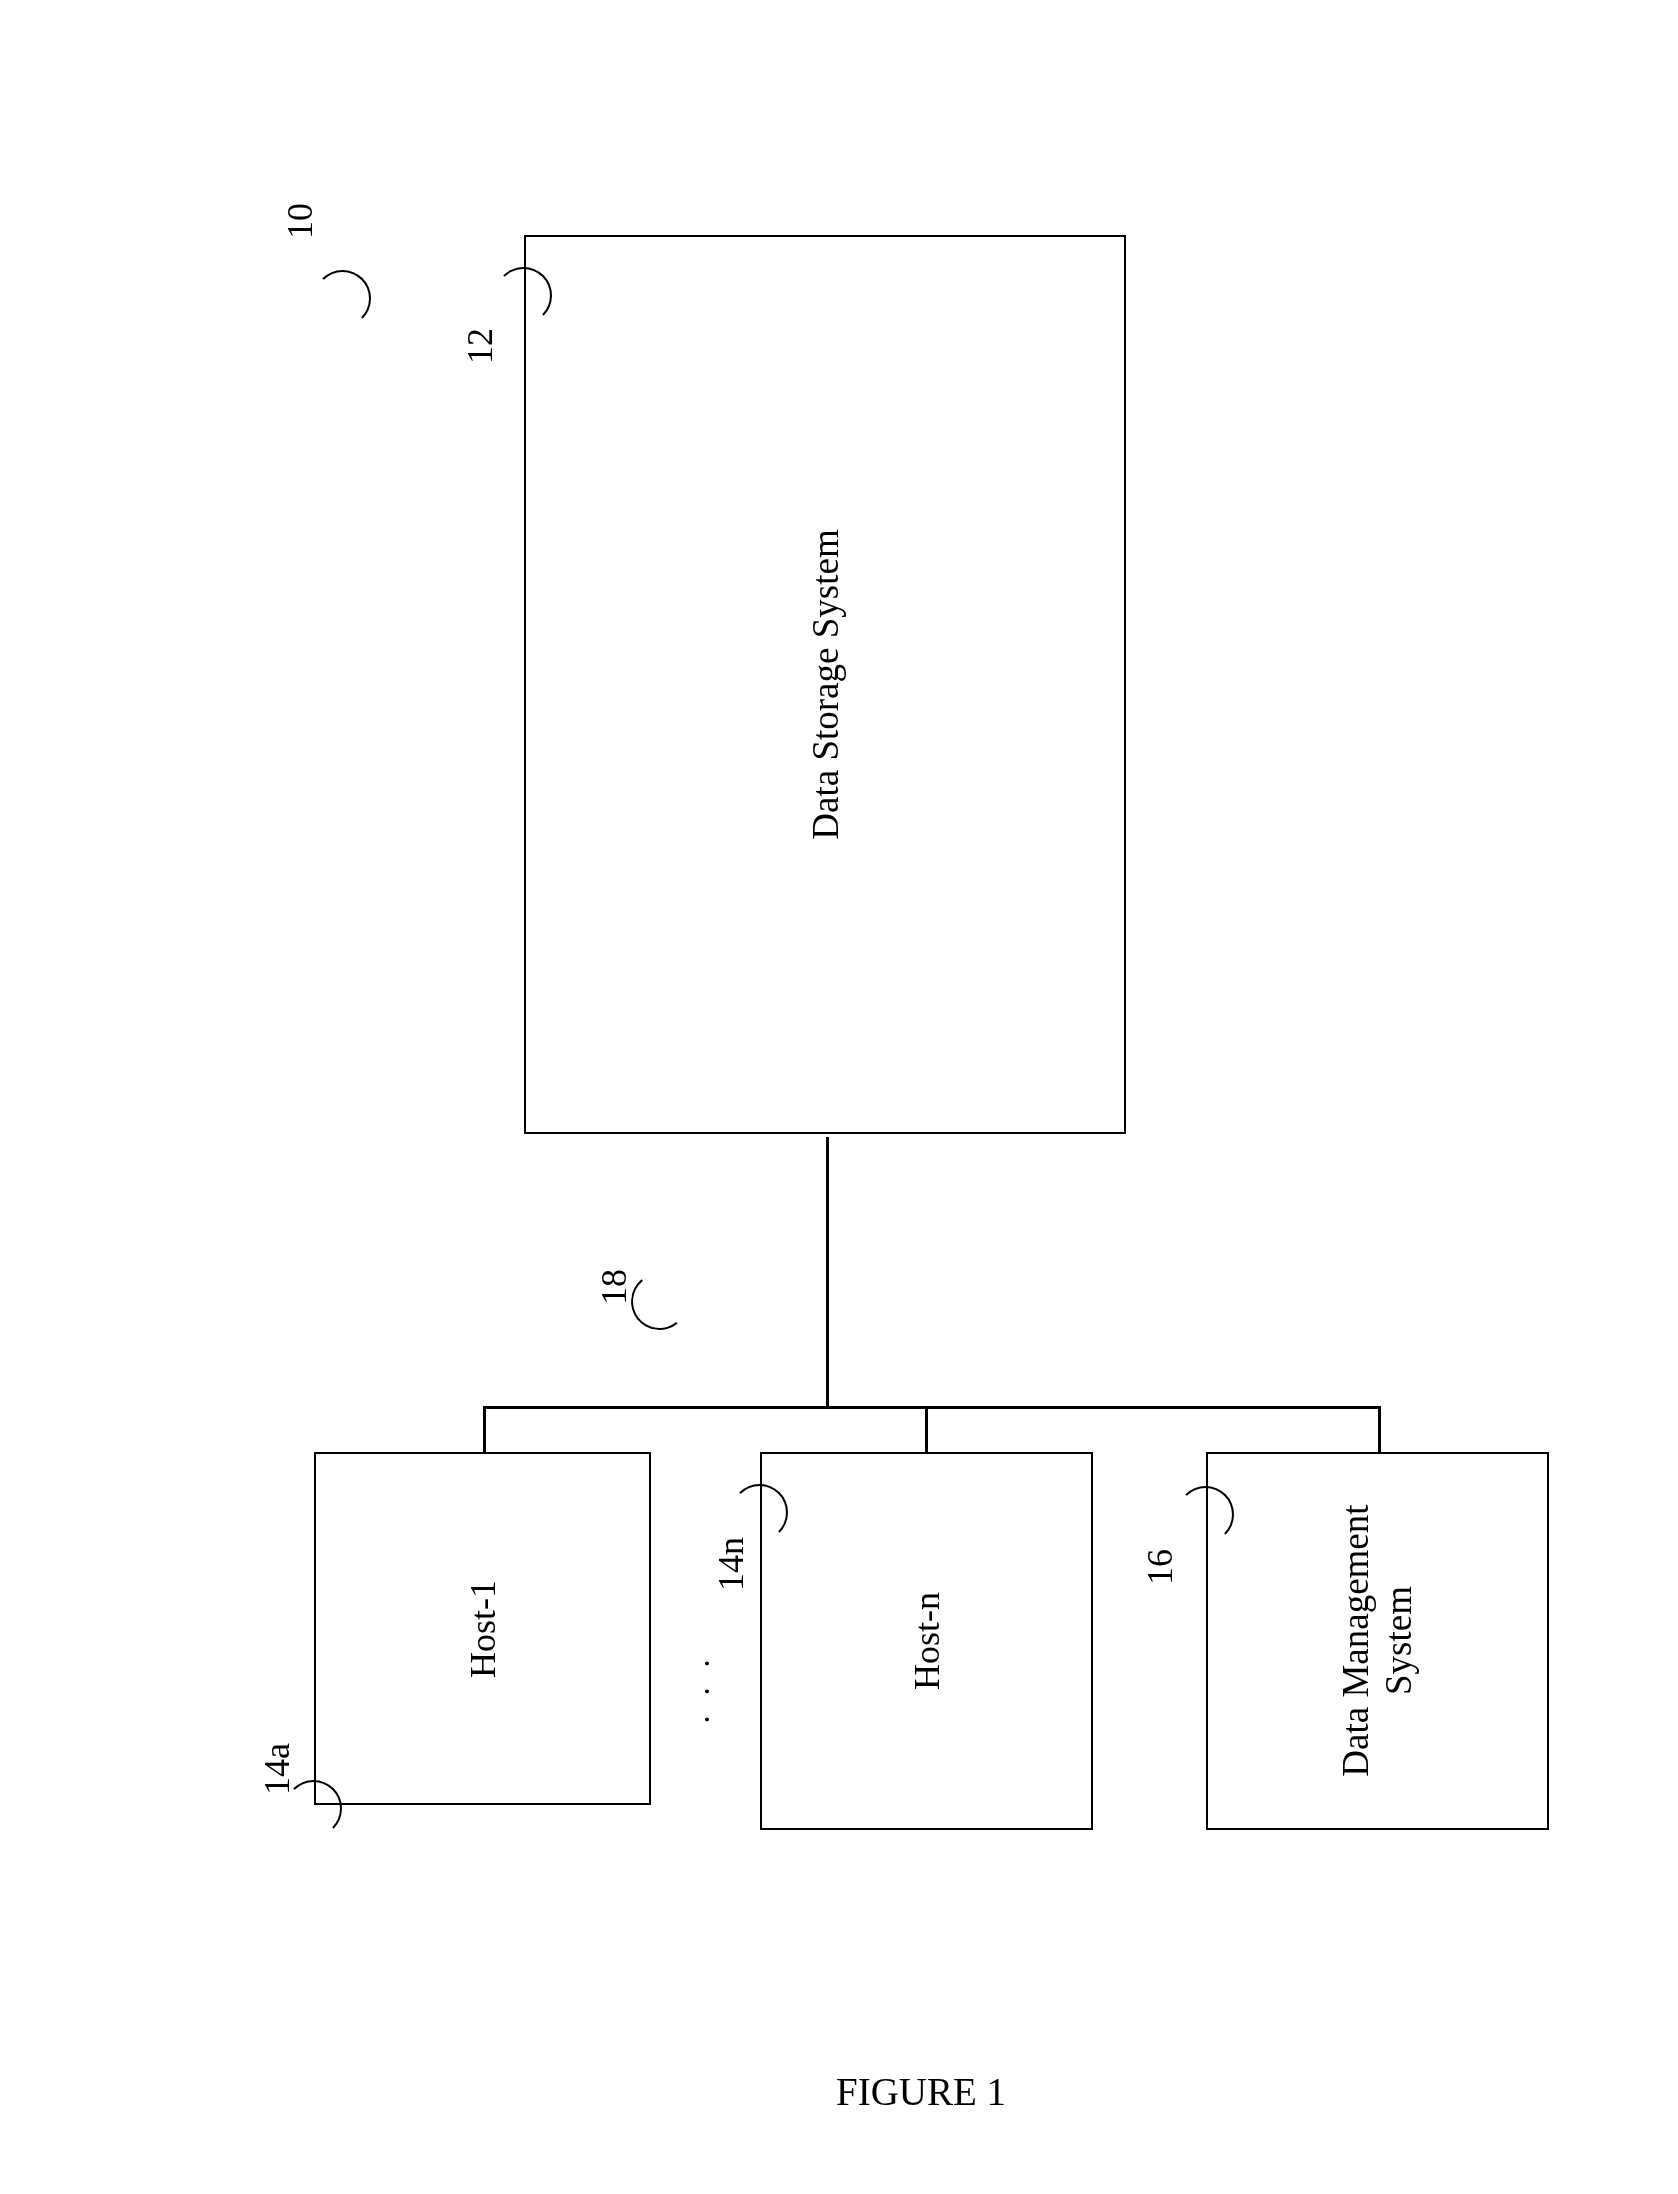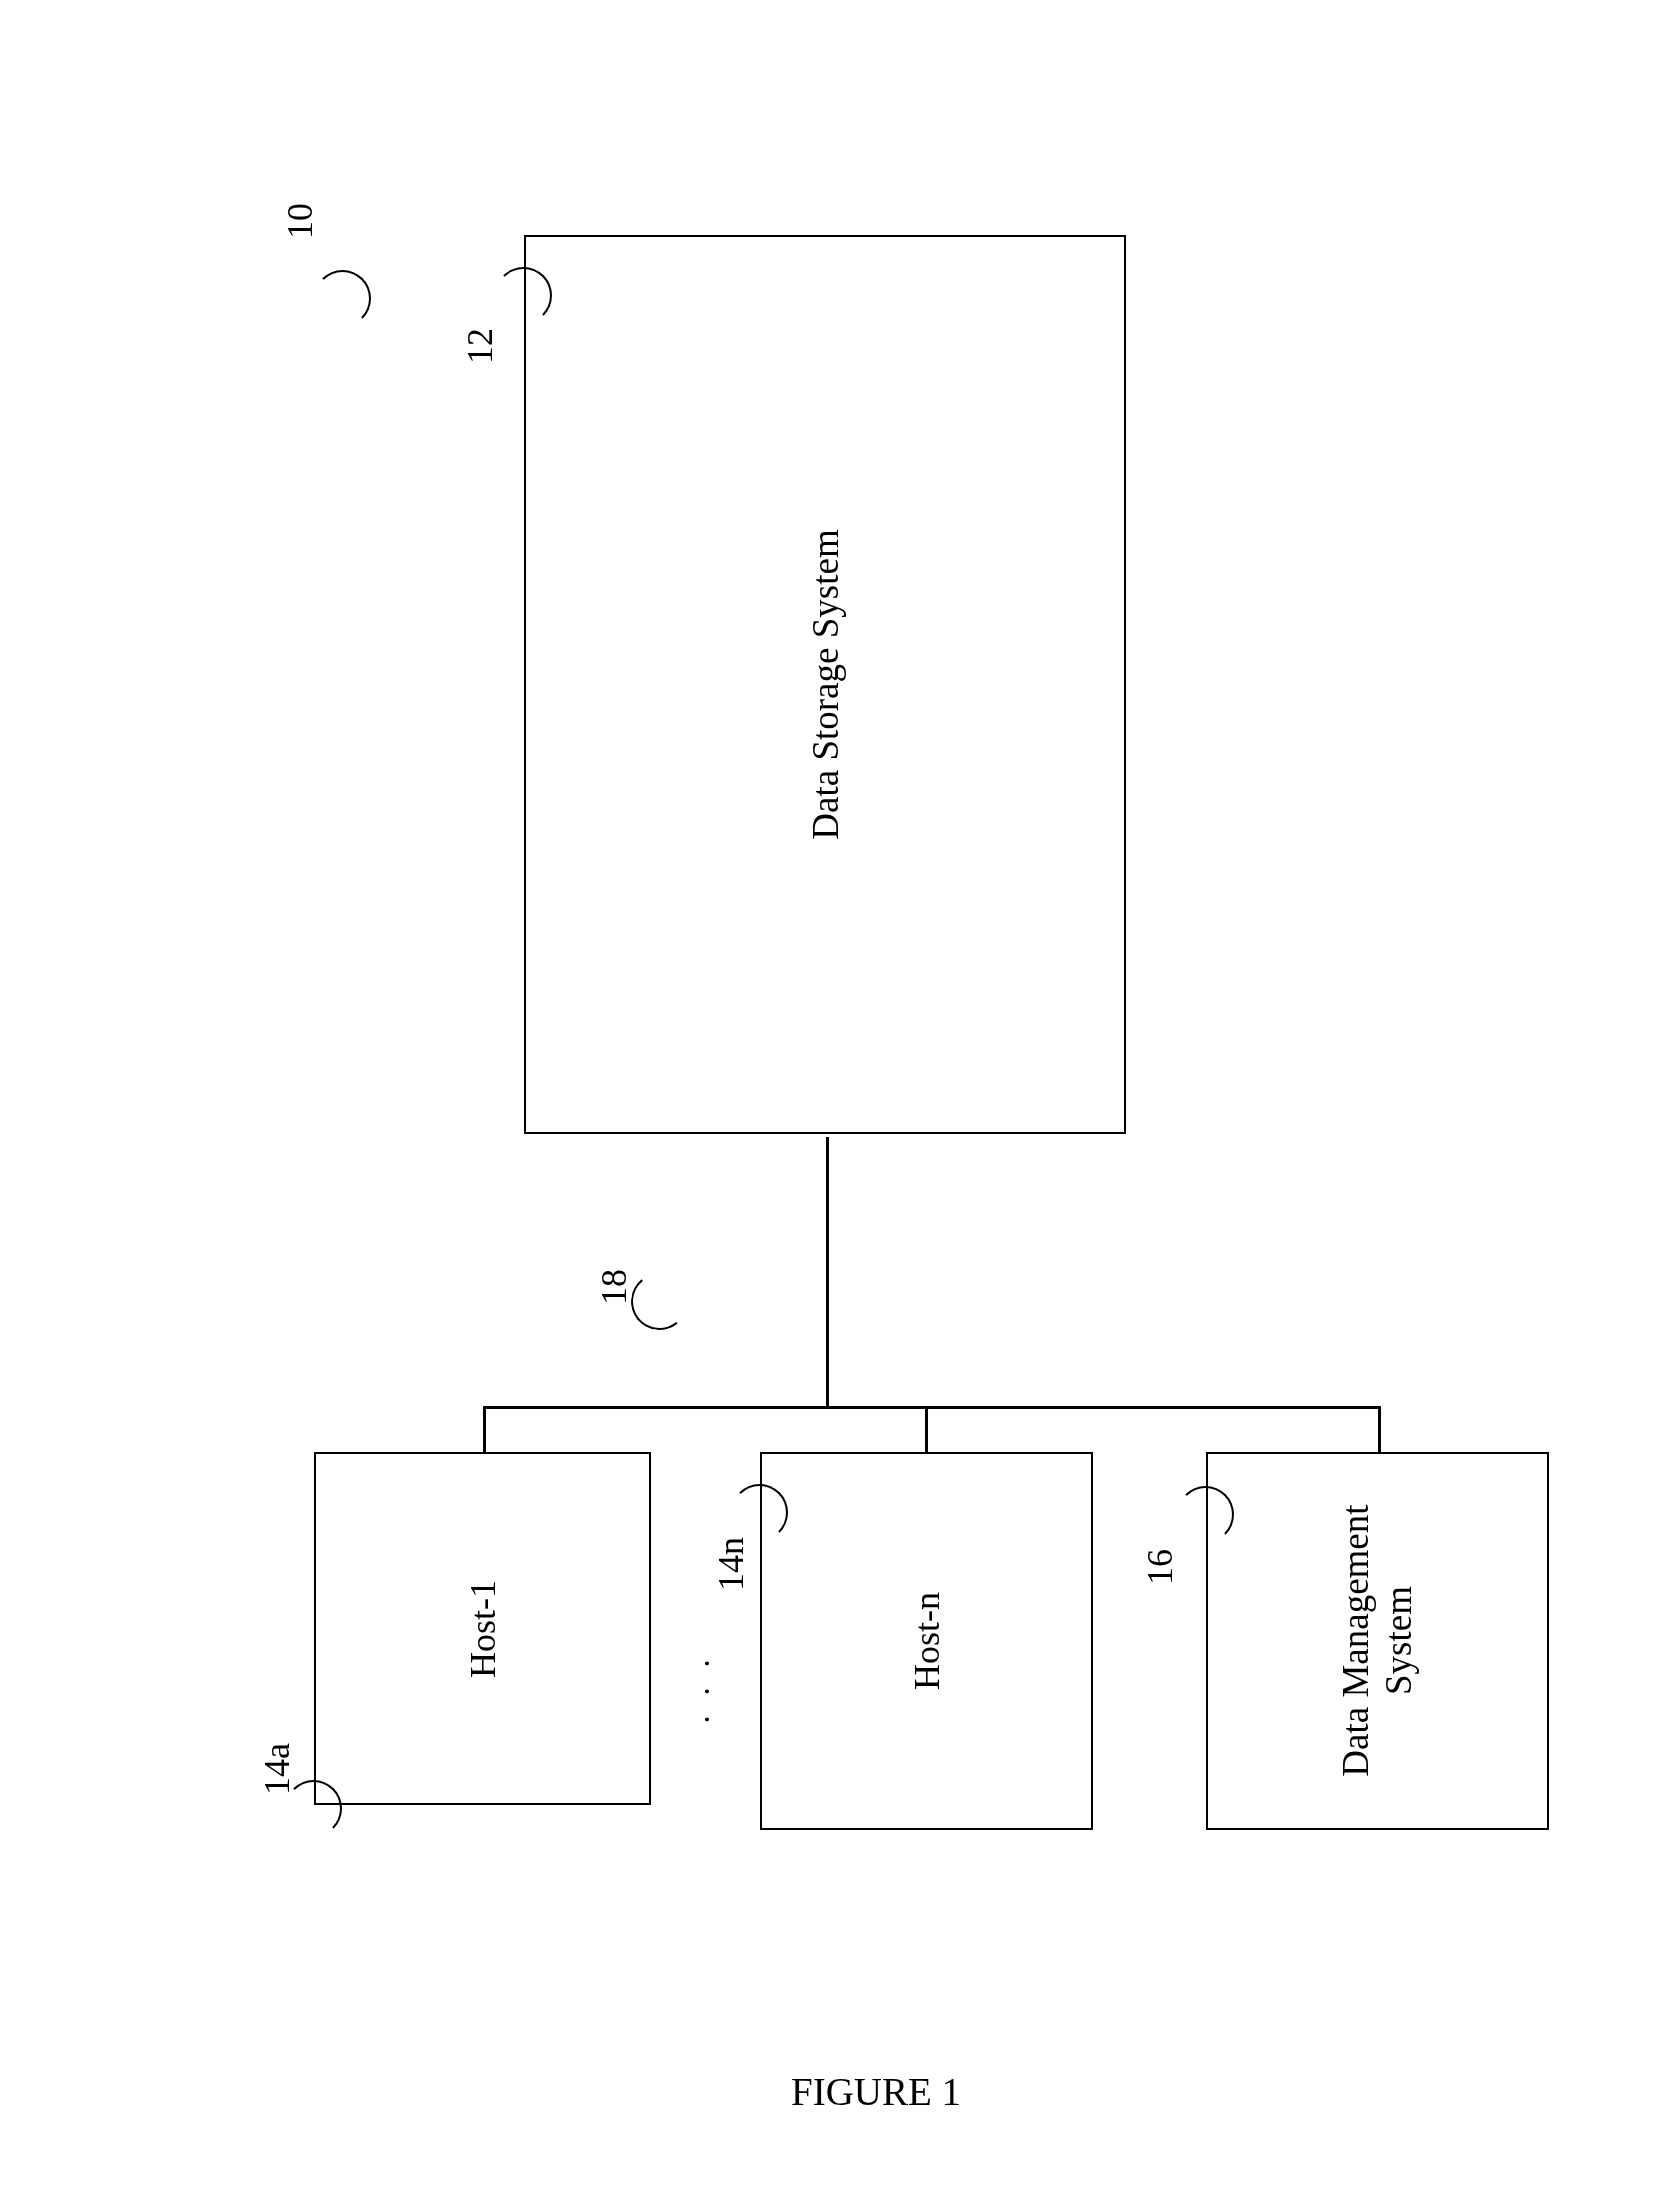--- a/index.html
+++ b/index.html
@@ -66,21 +66,21 @@
   }
 
   
   #lbl-10  { left: 282px; top: 200px; transform: rotate(-90deg); }
   #lbl-12  { left: 462px; top: 325px; transform: rotate(-90deg); }
   #lbl-18  { left: 596px; top: 1266px; transform: rotate(-90deg); }
   #lbl-14a { left: 251px; top: 1748px; transform: rotate(-90deg); }
   #lbl-14n { left: 704px; top: 1543px; transform: rotate(-90deg); }
   #lbl-16  { left: 1142px;top: 1546px; transform: rotate(-90deg); }
   #lbl-ell { left: 664px; top: 1670px; transform: rotate(-90deg); font-size: 33px; letter-spacing: 5.7px; }
-  #lbl-fig { left: 791px; top: 2069px; font-size: 39px; }
+  #lbl-fig { left: 836px; top: 2069px; font-size: 39px; }
 
   
   #hk-10  { left: 314px; top: 270px; border-left-color: transparent; border-bottom-color: transparent; }
   #hk-12  { left: 495px; top: 267px; border-left-color: transparent; border-bottom-color: transparent; }
   #hk-18  { left: 631px; top: 1273px; border-right-color: transparent; border-top-color: transparent; transform: rotate(6deg);}
   #hk-14a { left: 285px; top: 1780px; border-left-color: transparent; border-bottom-color: transparent; }
   #hk-14n { left: 731px;top: 1484px; border-left-color: transparent; border-bottom-color: transparent; }
   #hk-16  { left: 1177px;top: 1486px; border-left-color: transparent; border-bottom-color: transparent; }
 </style>
 </head>

